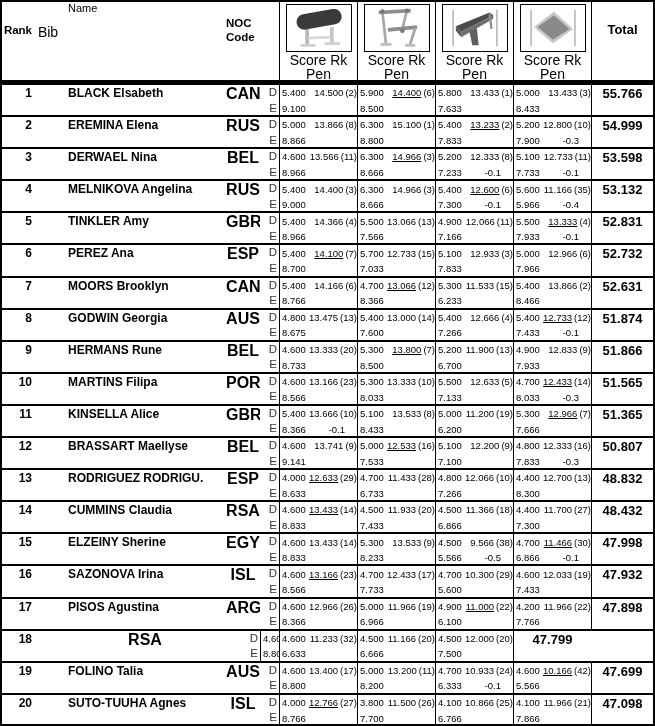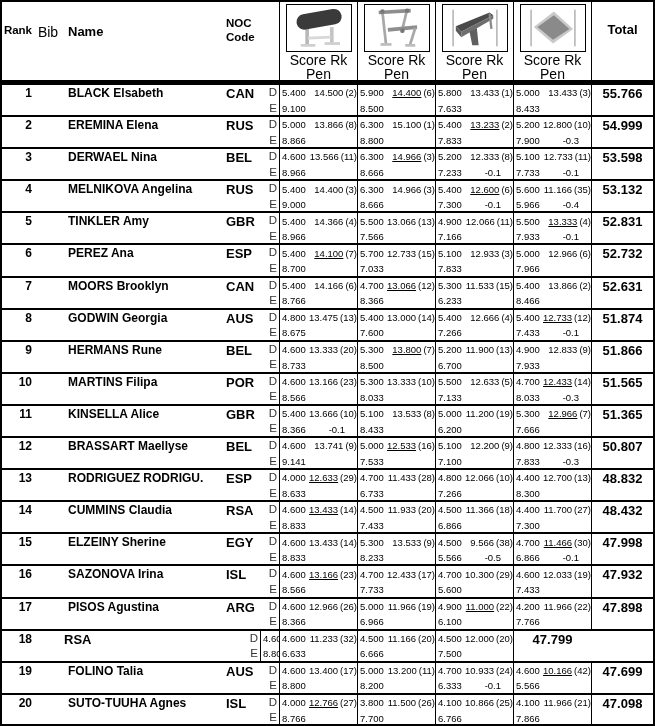--- a/index.html
+++ b/index.html
@@ -7,35 +7,35 @@
            border:2px solid #000; background:#fff; overflow:hidden; }
 
   
   .grid { display:grid; grid-template-columns:30px 32px 162px 34px 19px 78px 78px 78px 78px 1fr; }
 
   
   .thead { height:81px; border-bottom:3px solid #000; box-sizing:border-box; }
   .hc { box-sizing:border-box; }
   .hc-rank { text-align:right; font-weight:bold; font-size:11.5px; padding-top:22px; }
   .hc-bib  { text-align:center; font-weight:normal; font-size:14px; padding-top:22px; }
-  .hc-name { font-weight:bold; font-size:13px; padding-top:22px; padding-left:4px; }
+  .hc-name { font-weight:normal; font-size:11px; padding-left:4px; }
   .hc-noc  { font-weight:bold; font-size:11.5px; padding-top:14px; line-height:14px; white-space:nowrap; }
   .hc-app  { border-left:1px solid #000; text-align:center; }
   .hc-total{ border-left:1px solid #000; text-align:center; font-weight:bold; font-size:13px; padding-top:20px; }
   .icon-box { width:64px; height:46px; margin:2px auto 1px auto; border:1px solid #000;
               display:flex; align-items:center; justify-content:center; background:#fff; }
   .sublbl { font-size:14px; line-height:14px; color:#000; }
 
   
   .trow { height:32.1px; border-top:2px solid #000; box-sizing:border-box; }
   .trow .cell { box-sizing:border-box; overflow:hidden; }
   .c-rank { text-align:right; font-weight:bold; font-size:12px; line-height:17px; }
   .c-bib  { text-align:center; font-size:12px; line-height:17px;margin-top:30px; }
   .c-name { font-weight:bold; font-size:12px; line-height:17px; padding-left:4px; white-space:nowrap; }
-  .c-noc  { font-weight:bold; font-size:13px; line-height:17px; }
+  .c-noc  { font-weight:bold; font-size:16px; line-height:17px;text-align:center; }
   .c-de   { font-size:11.5px; color:#333; text-align:right; padding-right:2px; line-height:15.5px; }
   .c-de div { height:15.5px; }
   .app-cell { border-left:1px solid #000; font-size:9.5px; color:#000; }
   .app-line { display:flex; height:15.5px; align-items:center; padding-left:2px; white-space:nowrap; }
   .d-val, .e-val { width:28px; text-align:left; }
   .score-val, .pen-val { width:35px; text-align:right; }
   .rk-val { margin-left:2px; }
   .underline { text-decoration:underline; text-underline-offset:1px; }
   .c-total { border-left:1px solid #000; font-weight:bold; font-size:13px; text-align:center; line-height:18px; }
 

